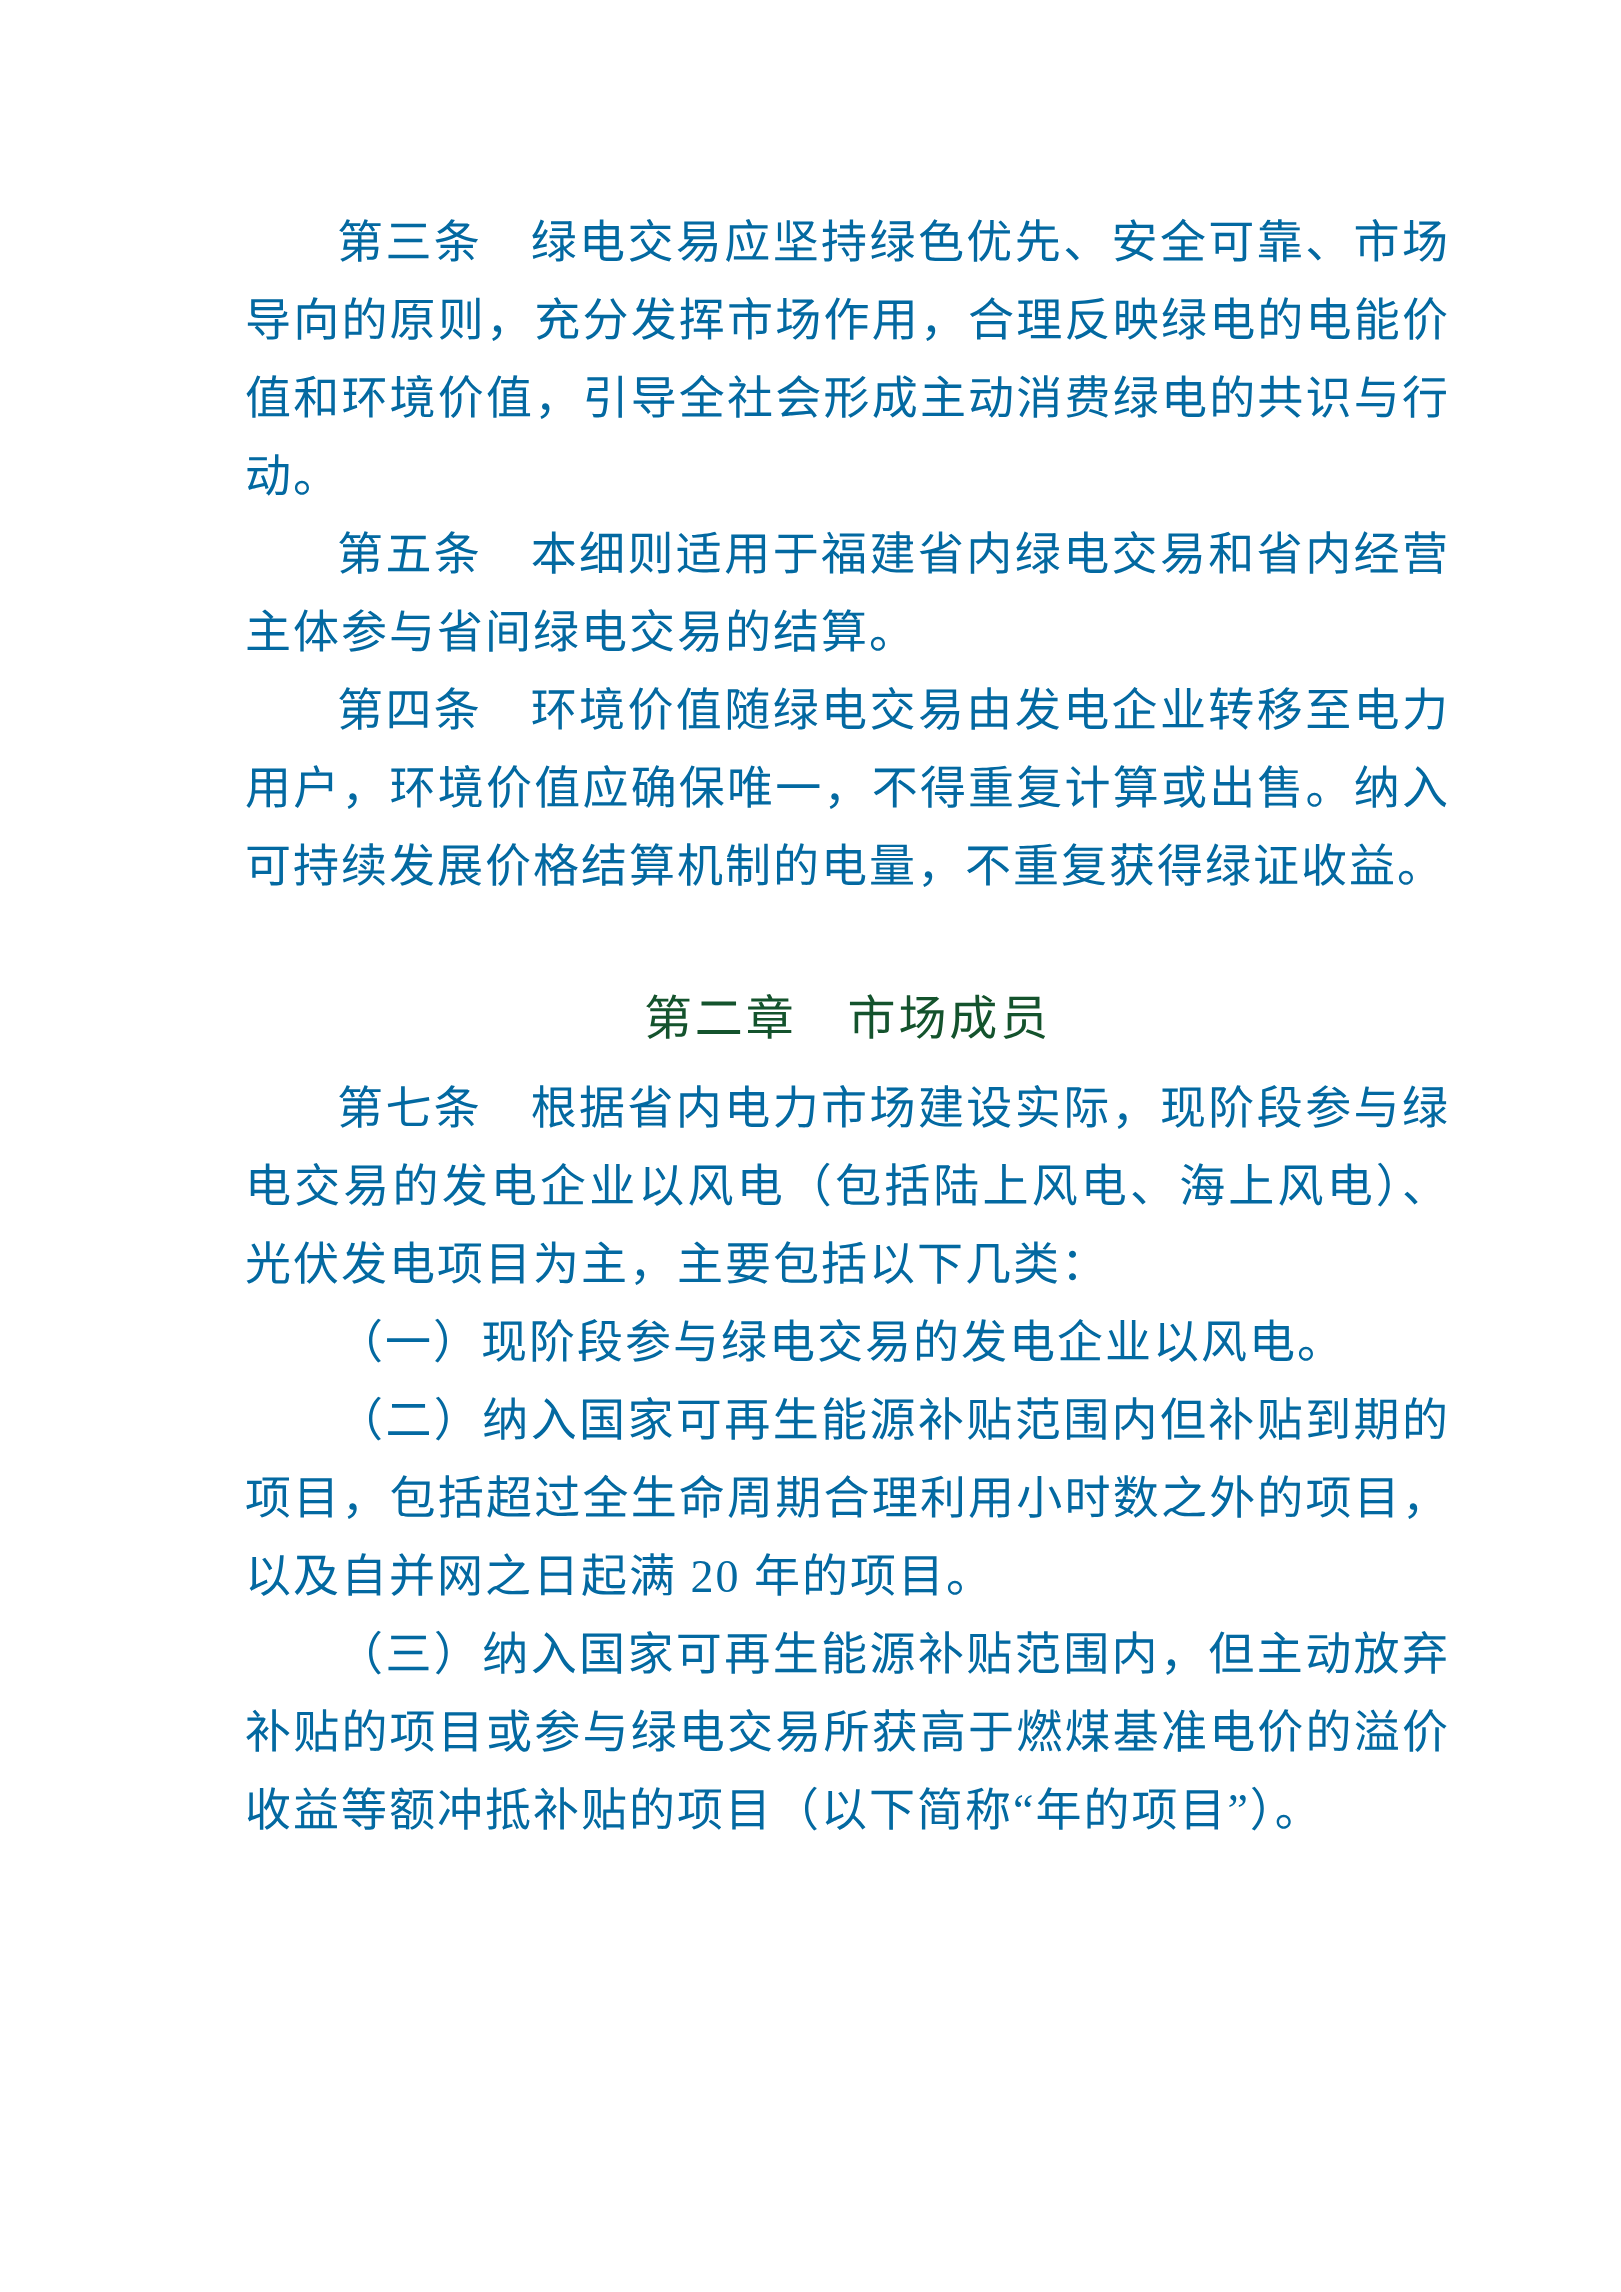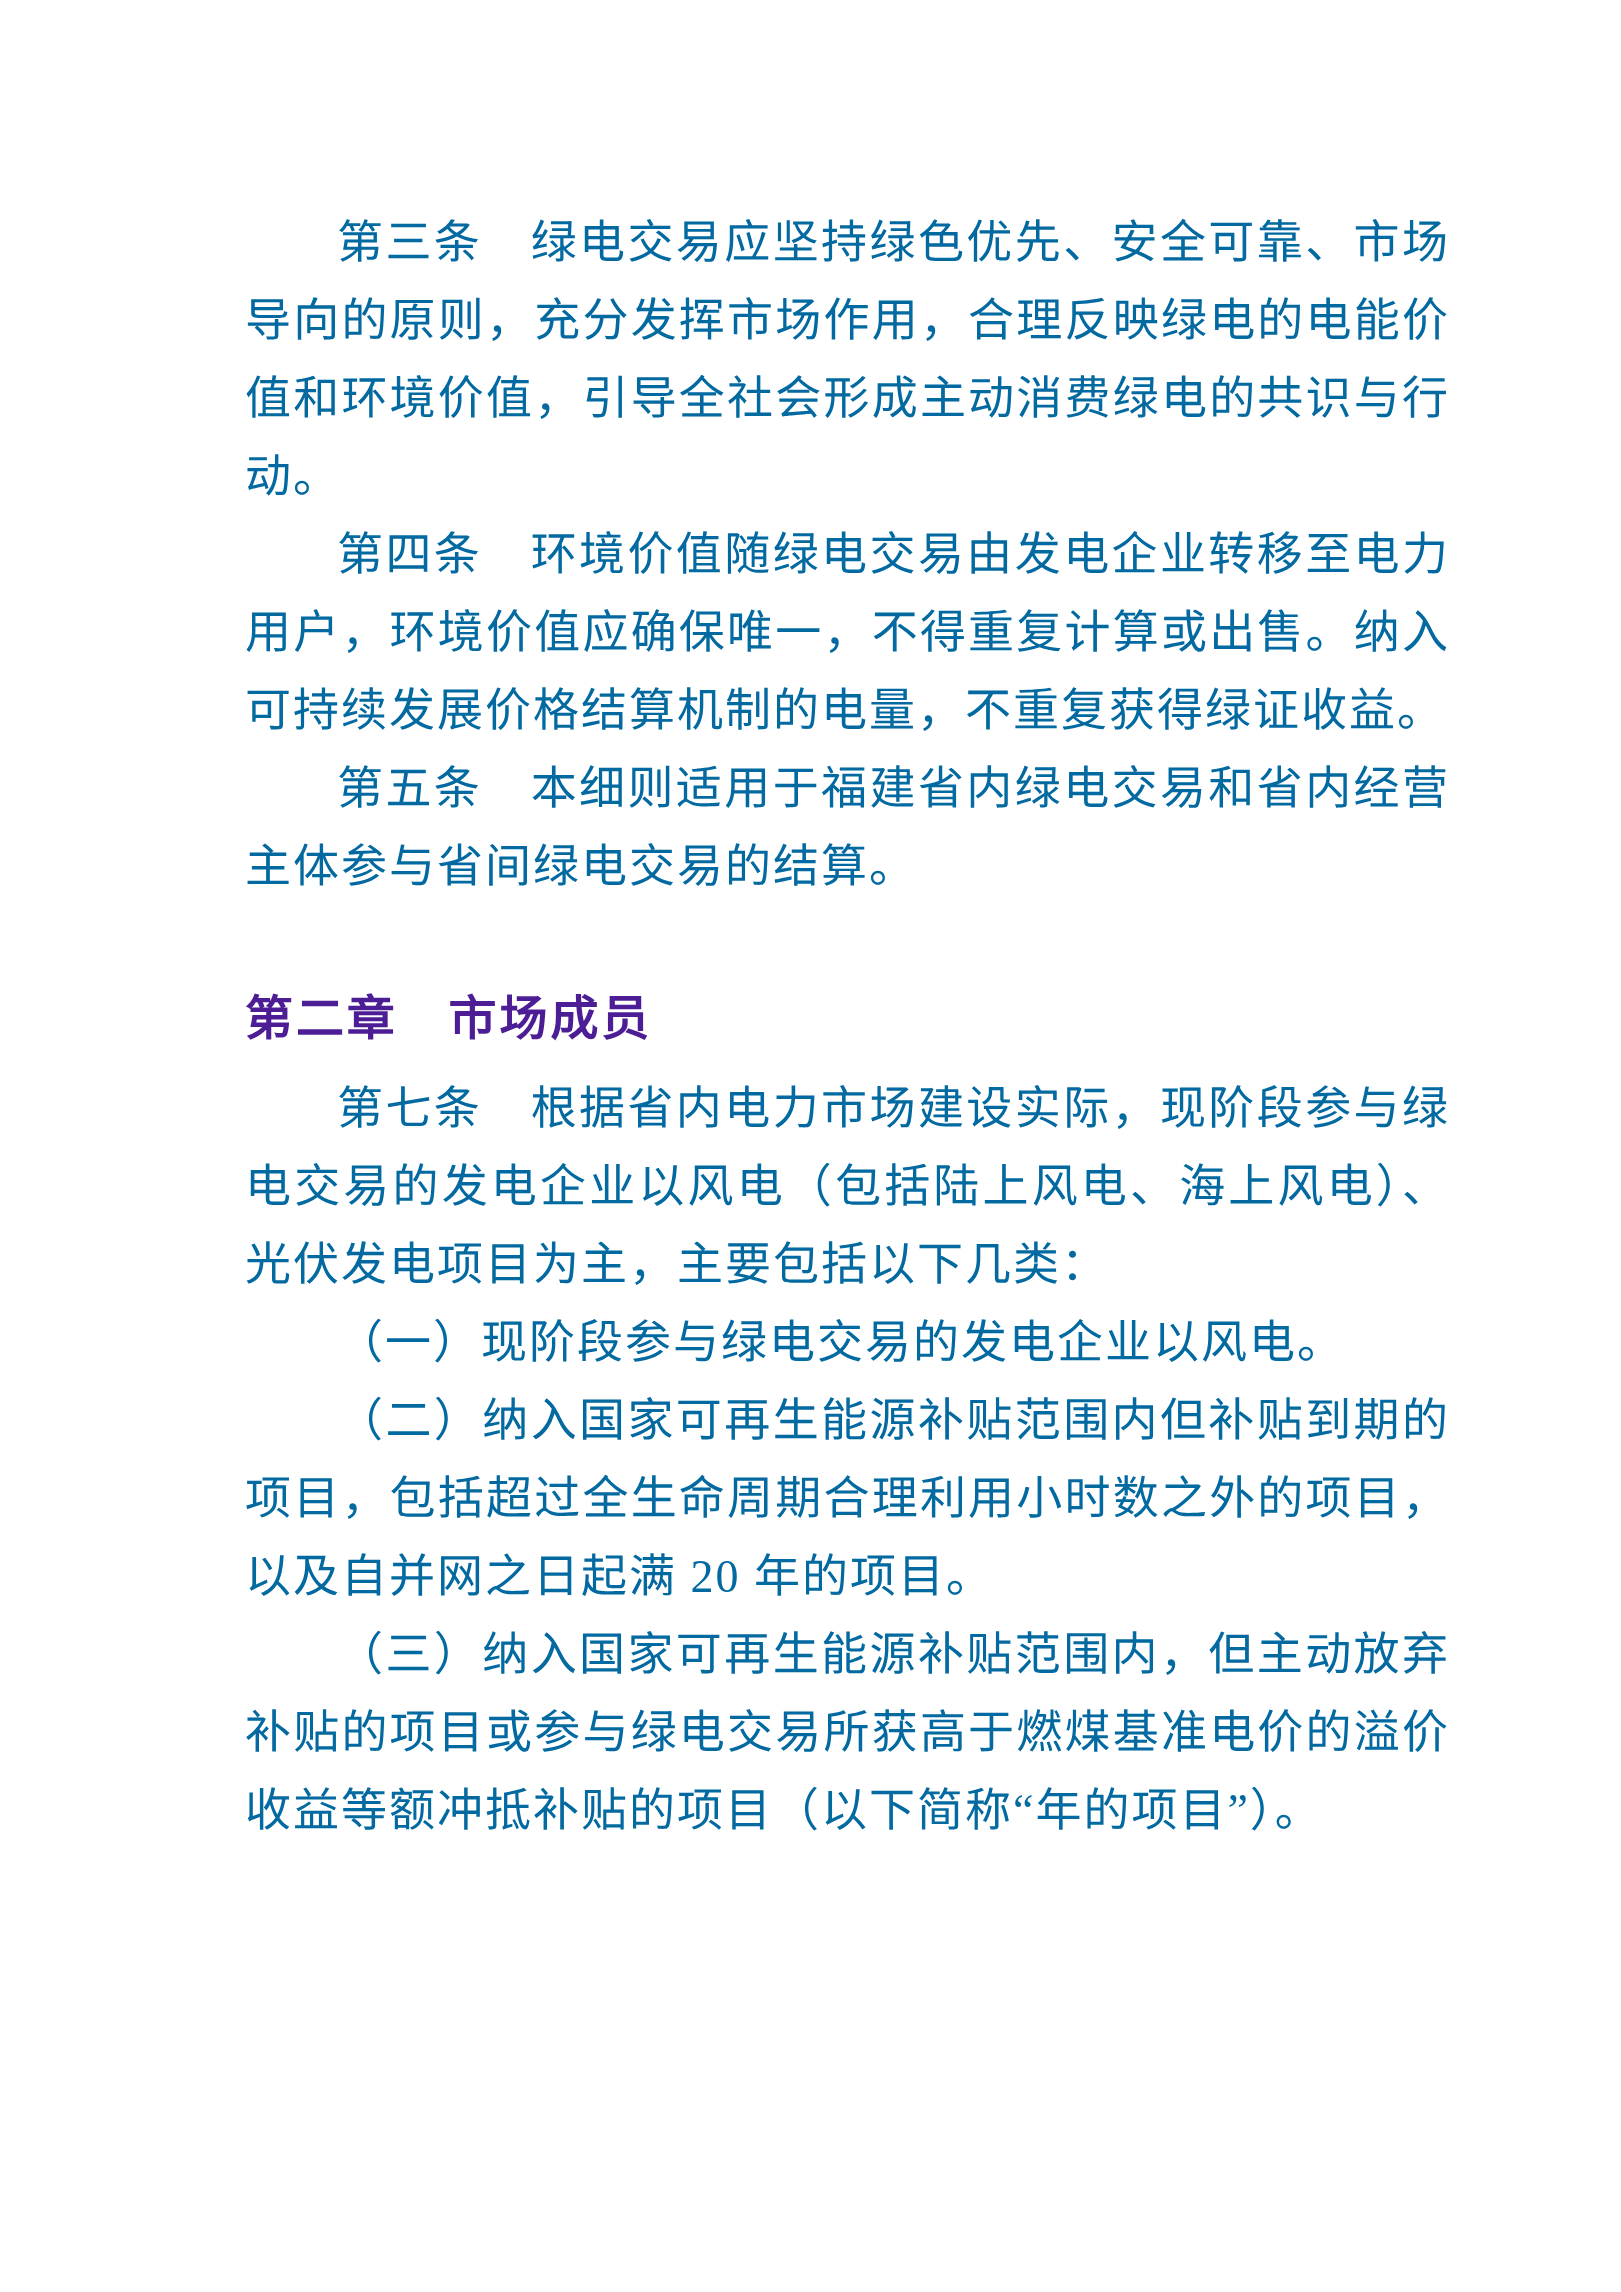--- a/index.html
+++ b/index.html
@@ -24,37 +24,38 @@
     text-align: justify;
     text-justify: inter-character;
     text-indent: 92px;      
     letter-spacing: 2px;
   }
 
   .chapter-heading {
     font-family: "Liberation Sans", "DejaVu Sans", sans-serif;
     font-size: 48px;
     line-height: 78px;
-    font-weight: 700;
-    color: #4c1d95;
+    font-weight: 400;
+    color: #14532d;
+    text-align: center;
     text-indent: 0;
     letter-spacing: 2.9px;
     margin: 74px 0 11.8px 0;
   }
 </style>
 </head>
 <body>
 
 <div class="page">
 
   <p class="body-para">第三条　绿电交易应坚持绿色优先、安全可靠、市场导向的原则，充分发挥市场作用，合理反映绿电的电能价值和环境价值，引导全社会形成主动消费绿电的共识与行动。</p>
 
+  <p class="body-para">第五条　本细则适用于福建省内绿电交易和省内经营主体参与省间绿电交易的结算。</p>
+
   <p class="body-para">第四条　环境价值随绿电交易由发电企业转移至电力用户，环境价值应确保唯一，不得重复计算或出售。纳入可持续发展价格结算机制的电量，不重复获得绿证收益。</p>
-
-  <p class="body-para">第五条　本细则适用于福建省内绿电交易和省内经营主体参与省间绿电交易的结算。</p>
 
   <h2 class="chapter-heading">第二章　市场成员</h2>
 
 
   <p class="body-para">第七条　根据省内电力市场建设实际，现阶段参与绿电交易的发电企业以风电（包括陆上风电、海上风电）、光伏发电项目为主，主要包括以下几类：</p>
 
   <p class="body-para">（一）现阶段参与绿电交易的发电企业以风电。</p>
 
   <p class="body-para">（二）纳入国家可再生能源补贴范围内但补贴到期的项目，包括超过全生命周期合理利用小时数之外的项目，以及自并网之日起满 20 年的项目。</p>
 

